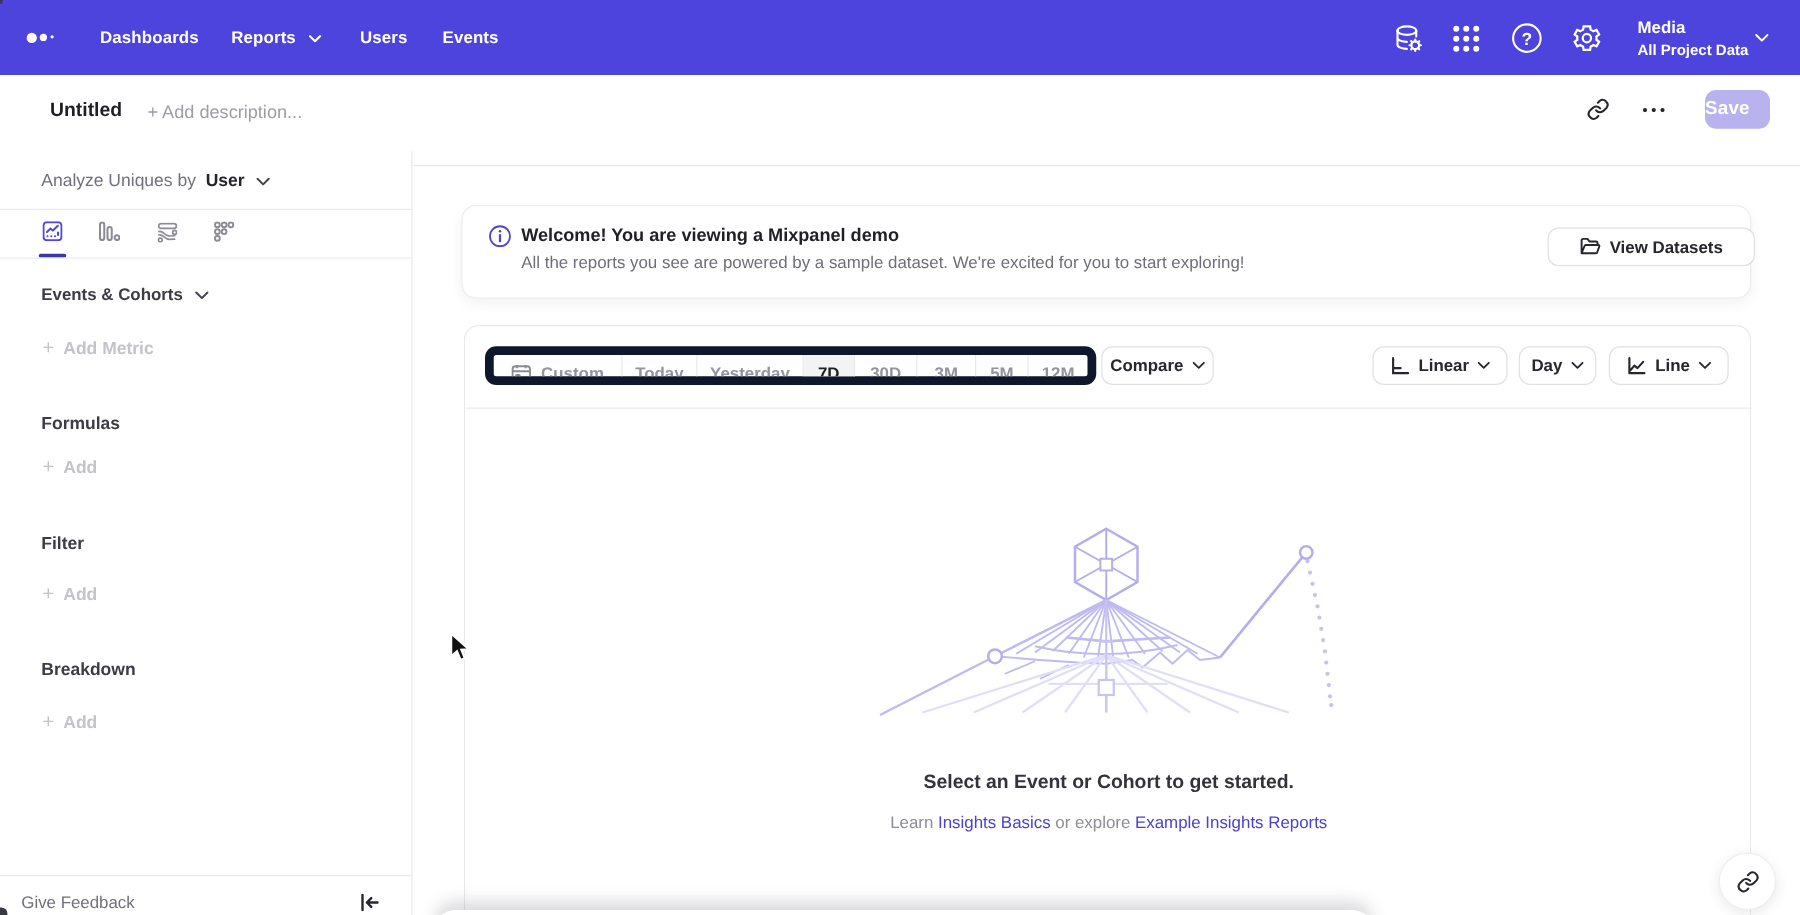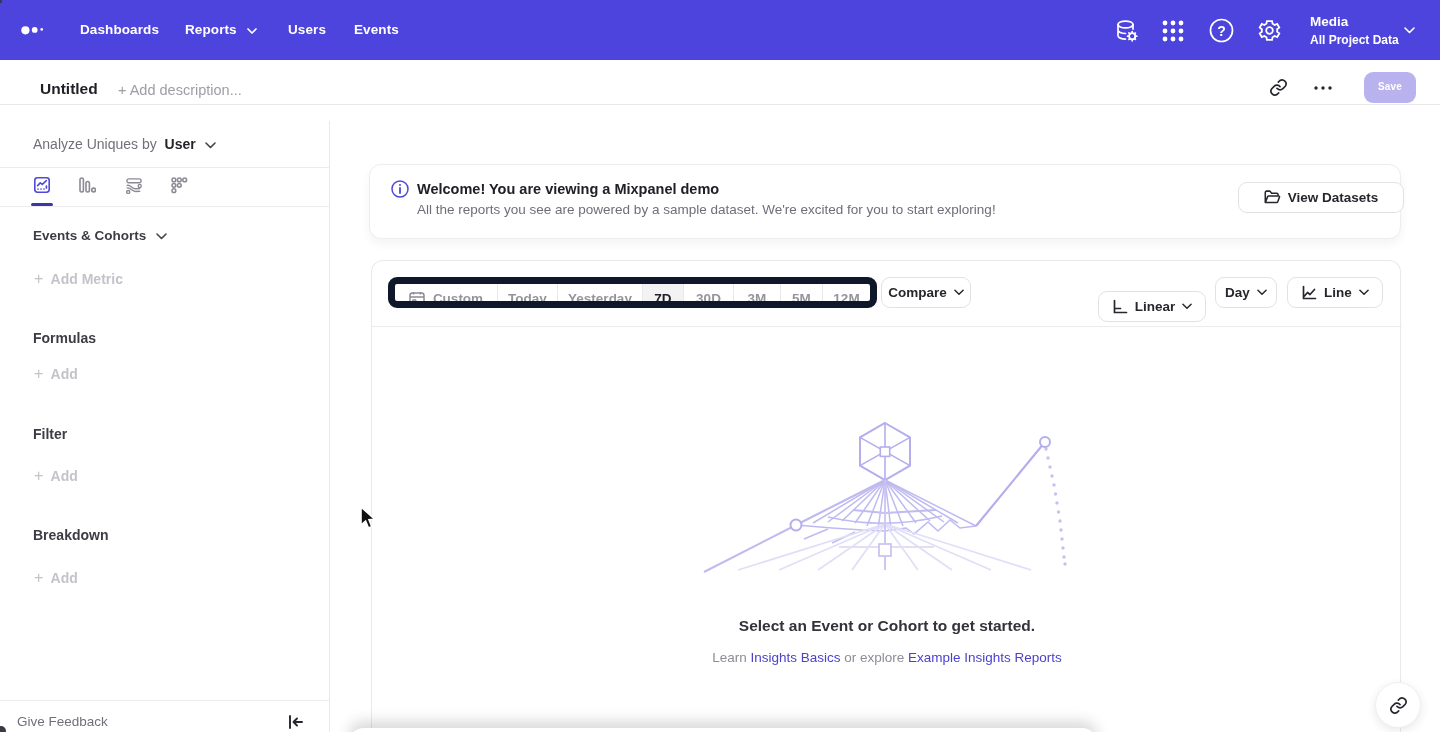--- a/index.html
+++ b/index.html
@@ -1,21 +1,21 @@
 <!DOCTYPE html>
 <html><head>
 <meta charset="utf-8">
 <style>
 * { margin:0; padding:0; box-sizing:border-box; }
 html,body { width:1440px; height:732px; overflow:hidden; font-family:"Liberation Sans", sans-serif; background:#fff; }
 .abs { position:absolute; }
 #topbar { position:absolute; left:0; top:0; width:1440px; height:60px; background:#4c44dc; }
 .nav { position:absolute; top:0; height:60px; line-height:60px; color:#fff; font-size:13.5px; font-weight:600; letter-spacing:.1px; }
 #search { position:absolute; left:517px; top:10px; width:471px; height:35px; background:#453cc9; border:1px solid #6d64de; border-radius:9px; color:#f2f1fc; font-size:13px; font-weight:600; }
-#header { position:absolute; left:0; top:60px; width:1440px; height:45px; background:#fff; border-bottom:1px solid #e9e9ec; }
+#header { position:absolute; left:0; top:60px; width:1440px; height:73px; background:#fff; border-bottom:1px solid #e9e9ec; }
 #sidebar { position:absolute; left:0; top:121px; width:330px; height:611px; background:#fff; border-right:1px solid #e9e9ec; }
 .sideheader { color:#3c3c45; font-weight:700; }
 .addlink { color:#c3c3ca; font-size:14px; font-weight:600; }
 #banner { position:absolute; left:369px; top:164px; width:1032px; height:75px; background:#fff; border:1px solid #ededf1; border-radius:12px; box-shadow:0 5px 9px rgba(60,60,80,0.06); }
 #card { position:absolute; left:371px; top:260px; width:1030px; height:472px; background:#fff; border:1px solid #e9e9ec; border-radius:12px 12px 0 0; border-bottom:none; }
 .btn { position:absolute; height:31px; border:1px solid #e2e2e6; border-radius:9px; background:#fff; color:#26262d; font-size:13.5px; font-weight:600; display:flex; align-items:center; justify-content:center; gap:7px; }
 .seg { color:#94949d; font-size:13.5px; font-weight:600; display:flex; align-items:center; justify-content:center; height:29px; border-right:1px solid #e9e9ec; }
 </style>
 </head>
 <body>
@@ -73,21 +73,21 @@
   <div class="abs" style="left:118px;top:21.5px;font-size:14.5px;color:#9d9da5;">+ Add description...</div>
   <svg class="abs" style="left:1269px;top:18px" width="19" height="19" viewBox="0 0 24 24" fill="none" stroke="#26262d" stroke-width="2.1" stroke-linecap="round">
     <path d="M10 13a5 5 0 0 0 7.5.5l3-3a5 5 0 0 0-7-7l-1.7 1.7"></path>
     <path d="M14 11a5 5 0 0 0-7.5-.5l-3 3a5 5 0 0 0 7 7l1.7-1.7"></path>
   </svg>
   <svg class="abs" style="left:1314px;top:26px" width="18" height="4" viewBox="0 0 18 4">
       <circle cx="2" cy="2" r="1.7" fill="#26262d"></circle>
       <circle cx="9" cy="2" r="1.7" fill="#26262d"></circle>
       <circle cx="16" cy="2" r="1.7" fill="#26262d"></circle>
     </svg>
-  <div class="abs" style="left:1364px;top:12px;width:52px;height:31px;background:#b8b2ee;border-radius:9px;color:#fff;font-size:10px;font-weight:700;text-align:center;line-height:30px;letter-spacing:.2px;">Save</div>
+  <div class="abs" style="left:1364px;top:12px;width:52px;height:31px;background:#b8b2ee;border-radius:9px;color:#fff;font-size:15px;font-weight:700;text-align:left;line-height:30px;letter-spacing:.2px;">Save</div>
 </div>
 
 <div id="sidebar">
   <div class="abs" style="left:33px;top:15px;font-size:14px;color:#70707a;">Analyze Uniques by&nbsp; <span style="color:#24242b;font-weight:700;font-size:14px;">User</span>
     <svg style="margin-left:5px" width="11" height="7" viewBox="0 0 11 7">
         <path d="M1 1 L5.5 5.5 L10 1" stroke="#44444c" stroke-width="1.6" fill="none" stroke-linecap="round" stroke-linejoin="round"></path>
       </svg>
   </div>
   <div class="abs" style="left:0;top:46px;width:330px;height:1px;background:#ececef;"></div>
 
@@ -169,21 +169,21 @@
     <div class="seg" style="width:50px;">30D</div>
     <div class="seg" style="width:47px;">3M</div>
     <div class="seg" style="width:42px;">5M</div>
     <div class="seg" style="width:47px;border-right:none;">12M</div>
   </div>
   <div class="btn" style="left:509px;top:16px;width:90px;">Compare
     <svg width="10" height="7" viewBox="0 0 11 7">
         <path d="M1 1 L5.5 5.5 L10 1" stroke="#26262d" stroke-width="1.6" fill="none" stroke-linecap="round" stroke-linejoin="round"></path>
       </svg>
   </div>
-  <div class="btn" style="left:726px;top:30px;width:108px;">
+  <div class="btn" style="left:726px;top:16px;width:108px;">
     <svg width="16" height="16" viewBox="0 0 16 16" fill="none" stroke="#26262d" stroke-width="1.7" stroke-linecap="round">
         <path d="M2.5 1.5 v12 h12 M2.5 9.5 h6"></path>
       </svg>
     Linear
     <svg width="10" height="7" viewBox="0 0 11 7">
         <path d="M1 1 L5.5 5.5 L10 1" stroke="#26262d" stroke-width="1.6" fill="none" stroke-linecap="round" stroke-linejoin="round"></path>
       </svg>
   </div>
   <div class="btn" style="left:843px;top:16px;width:62px;">Day
     <svg width="10" height="7" viewBox="0 0 11 7">

